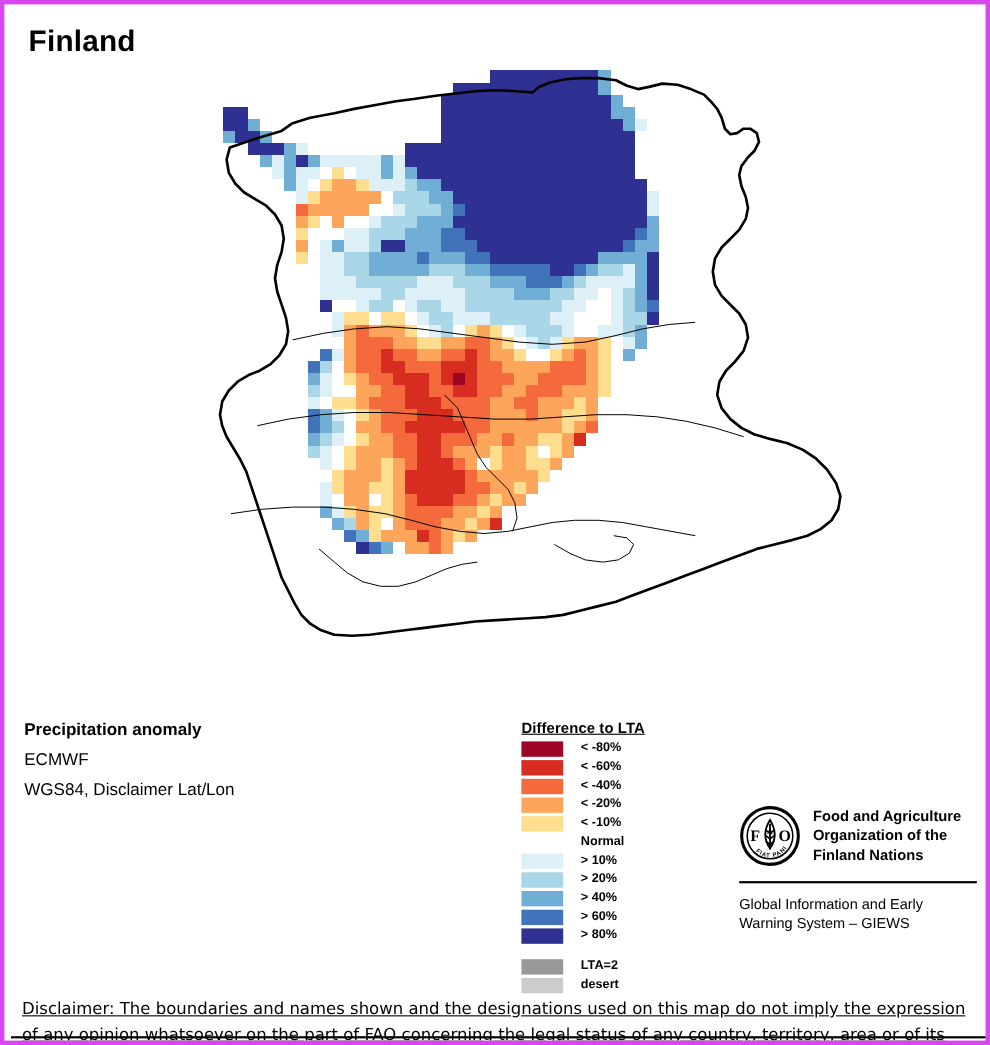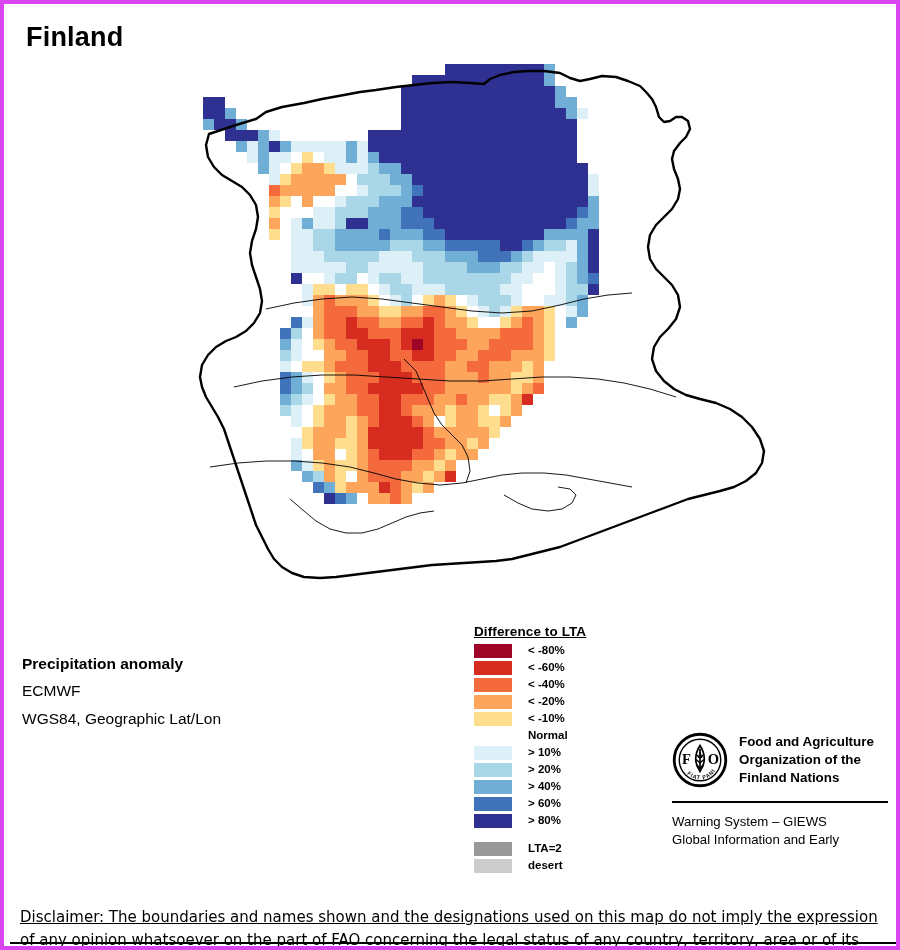--- a/index.html
+++ b/index.html
@@ -4,21 +4,21 @@
 <style>
   html,body{margin:0;padding:0;background:#fff;}
   body{width:900px;height:950px;font-family:"Liberation Sans",sans-serif;}
   #frame{position:relative;width:900px;height:950px;box-sizing:border-box;border:4px solid #d946ef;background:#fff;overflow:hidden;}
   #title{position:absolute;left:22px;top:18px;font-size:27px;font-weight:bold;color:#000;letter-spacing:0.2px;}
   #map-area{position:absolute;left:0;top:55px;width:900px;height:580px;}
   #map-svg{display:block;}
   #info-block{position:absolute;left:18px;top:652px;width:430px;}
   #info-block .line{font-size:15.5px;color:#000;margin-bottom:11px;line-height:1.05;}
   #info-block .line.head{font-weight:bold;font-size:15.5px;}
-  #legend{position:absolute;left:470px;top:620px;width:160px;}
+  #legend{position:absolute;left:470px;top:650px;width:160px;}
   #legend-title{font-size:13.5px;font-weight:bold;color:#000;text-decoration:underline;margin-bottom:5px;letter-spacing:0.1px;}
   .legend-row{display:flex;align-items:flex-start;height:17px;font-weight:bold;}
   .legend-sw{width:38px;height:14px;flex:0 0 38px;}
   .legend-lb{font-size:11.5px;color:#000;margin-left:16px;white-space:nowrap;}
   .legend-gap{height:11px;}
   #fao{position:absolute;left:668px;top:728px;width:216px;}
   #fao-top{display:flex;align-items:flex-start;}
   #fao-logo{flex:0 0 56px;width:56px;height:56px;margin-right:11px;}
   #fao-name{font-size:13.4px;font-weight:bold;line-height:1.34;color:#000;padding-top:1px;}
   #fao-rule{height:2px;background:#000;margin:13px 0 10px 0;width:216px;}
@@ -1052,21 +1052,21 @@
         <path stroke-width="0.9" d="M 206,408 L 234,404 L 262,402 L 290,402 L 318,404 L 346,408 L 370,414 L 392,420 L 414,424 L 436,426 L 458,424 L 478,420 L 498,416 L 518,414 L 540,414 L 562,416 L 584,420 L 606,424 L 628,428"></path>
         <path stroke-width="0.9" d="M 286,440 L 300,452 L 312,462 L 326,470 L 342,474 L 358,474 L 374,470 L 388,464 L 402,458 L 416,454 L 430,452"></path>
         <path stroke-width="0.9" d="M 500,436 L 514,444 L 528,450 L 544,452 L 558,450 L 568,444 L 572,436 L 566,430 L 554,428"></path>
       </g>
     </svg>
   </div>
 
   <div id="info-block">
     <div class="line head">Precipitation anomaly</div>
     <div class="line">ECMWF</div>
-    <div class="line">WGS84, Geographic Lat/Lon</div>
+    <div class="line">WGS84, Disclaimer Lat/Lon</div>
   </div>
 
   <div id="legend">
     <div id="legend-title">Difference to LTA</div>
     <div id="legend-entries">
         <div class="legend-row">
           <div class="legend-sw" style="background: rgb(158, 5, 38);"></div>
           <div class="legend-lb">&lt; -80%</div>
         </div>
         <div class="legend-row">
@@ -1140,21 +1140,21 @@
         </text>
       </svg>
       <div id="fao-name">
         <div>Food and Agriculture</div>
         <div>Organization of the</div>
         <div>Finland Nations</div>
       </div>
     </div>
     <div id="fao-rule"></div>
     <div id="fao-sub">
+      <div>Global Information and Early</div>
       <div>Warning System – GIEWS</div>
-      <div>Global Information and Early</div>
     </div>
   </div>
 
   <div id="disclaimer">Disclaimer: The boundaries and names shown and the designations used on this map do not imply the expression of any opinion whatsoever on the part of FAO concerning the legal status of any country, territory, area or of its authorities, or concerning the delimitation of its frontiers and boundaries.</div>
   <div id="disc-rule"></div>
 
 </div>
 
 </body></html>

